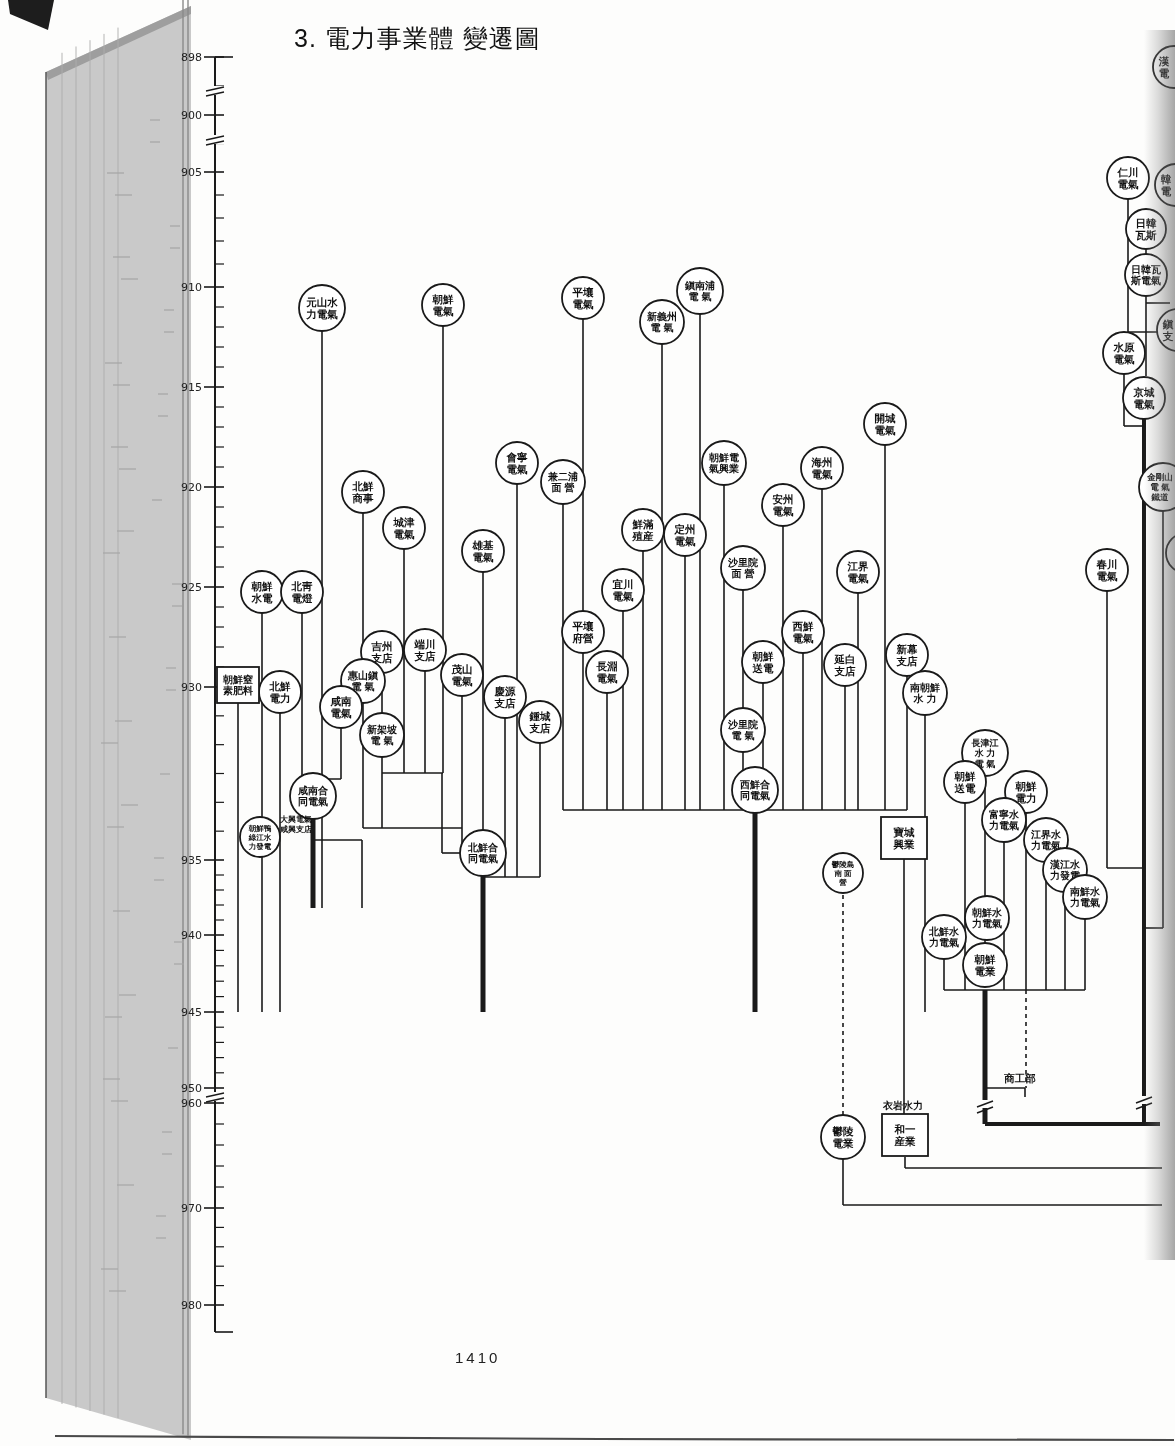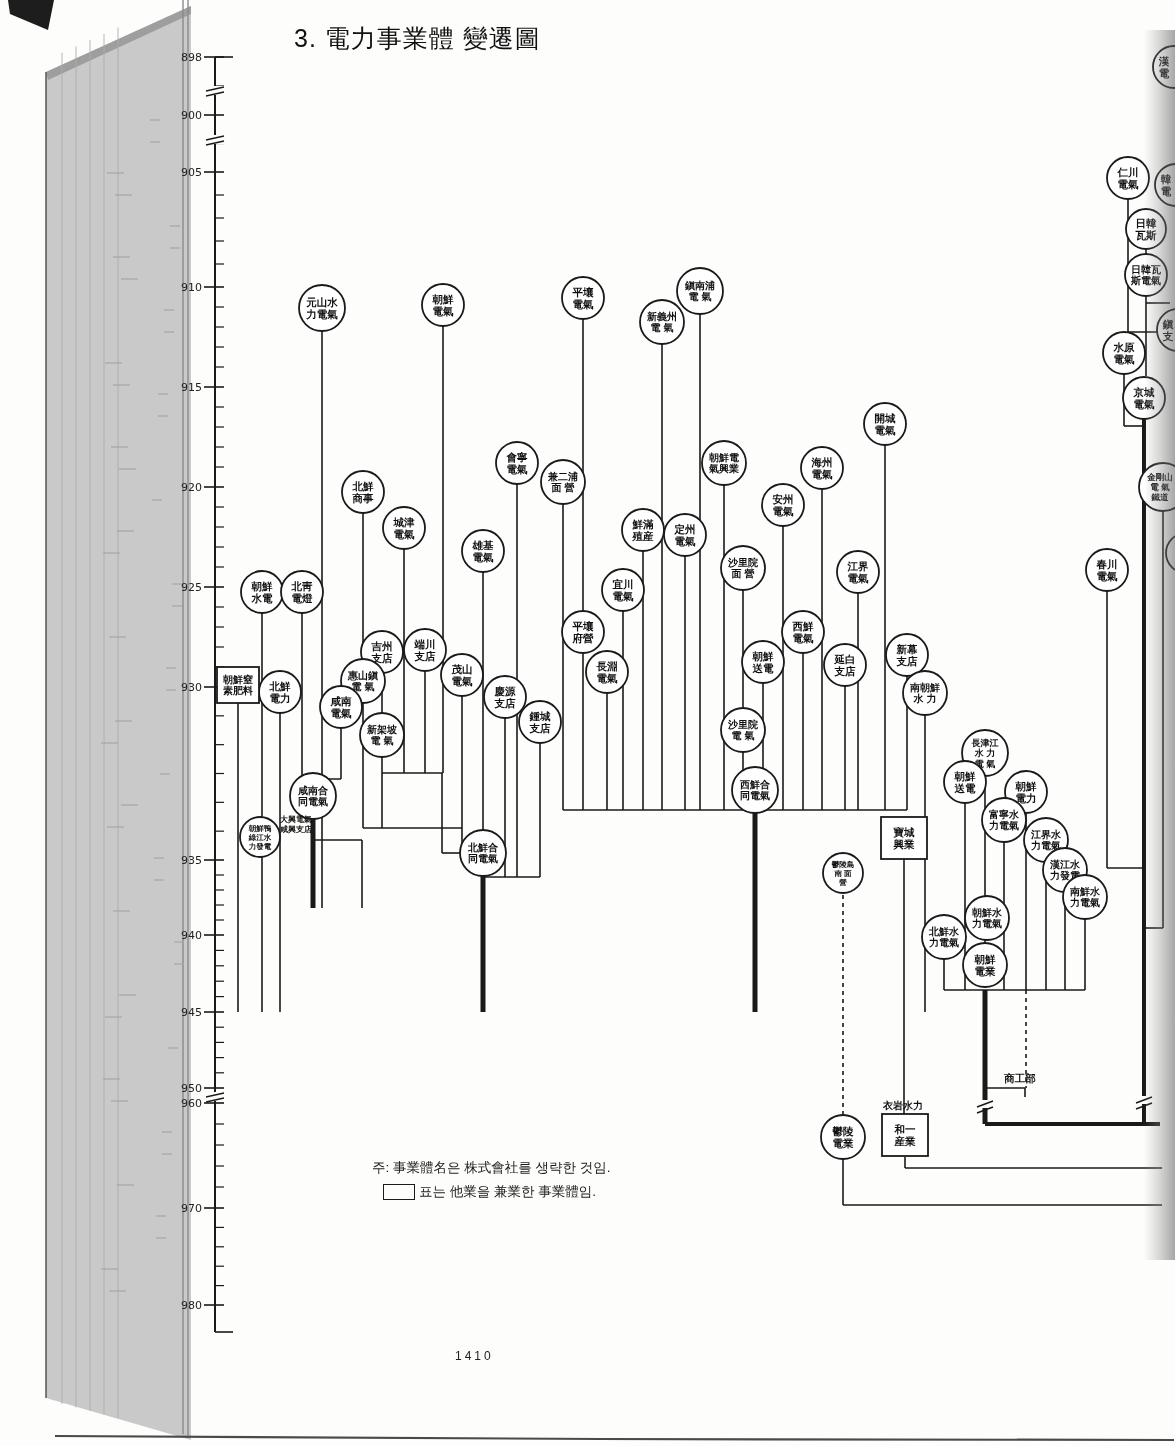--- a/index.html
+++ b/index.html
@@ -1,21 +1,21 @@
 <!DOCTYPE html>
 <html><head>
 <meta charset="utf-8">
 <style>
   html,body{margin:0;padding:0;background:#ffffff;}
   #page{position:relative;width:1175px;height:1446px;background:#fdfdfc;overflow:hidden;
         font-family:"Liberation Sans","DejaVu Sans",sans-serif;}
   #diagram{position:absolute;left:0;top:0;}
   .ov{position:absolute;color:#1a1a1a;}
   #title{left:294px;top:22px;font-size:25px;font-weight:normal;letter-spacing:1px;color:#111;}
-  #pageno{left:455px;top:1349px;font-size:12px;letter-spacing:3px;color:#222;}
+  #pageno{left:455px;top:1349px;font-size:15px;letter-spacing:3px;color:#222;}
   #legend{left:372px;top:1156px;font-size:13.5px;color:#1c1c1c;line-height:24px;}
   #legend .l2{padding-left:11px;display:flex;align-items:center;}
   .legend-box{display:inline-block;width:30px;height:14px;border:1.6px solid #1c1c1c;margin-right:4px;}
   #right-shade{position:absolute;left:1144px;top:30px;width:31px;height:1230px;
      background:linear-gradient(to right,rgba(150,150,150,0) 0%,rgba(140,140,140,.30) 45%,rgba(95,95,95,.55) 100%);}
 </style>
 </head>
 <body>
 
 <div id="page">
@@ -386,22 +386,15 @@
       <text text-anchor="middle" font-size="10" fill="#111" font-family="&quot;Liberation Sans&quot;,&quot;DejaVu Sans&quot;,sans-serif" font-weight="bold"><tspan x="238" y="682.7">朝鮮窒</tspan><tspan x="238" y="694.3000000000001">素肥料</tspan></text>
       <rect x="881" y="817" width="46" height="42" fill="#fff" stroke="#1a1a1a" stroke-width="1.8"></rect>
       <text text-anchor="middle" font-size="10.5" fill="#111" font-family="&quot;Liberation Sans&quot;,&quot;DejaVu Sans&quot;,sans-serif" font-weight="bold"><tspan x="904" y="835.625">寶城</tspan><tspan x="904" y="847.725">興業</tspan></text>
       <rect x="882" y="1114" width="46" height="42" fill="#fff" stroke="#1a1a1a" stroke-width="1.8"></rect>
       <text text-anchor="middle" font-size="10.5" fill="#111" font-family="&quot;Liberation Sans&quot;,&quot;DejaVu Sans&quot;,sans-serif" font-weight="bold"><tspan x="905" y="1132.625">和一</tspan><tspan x="905" y="1144.725">産業</tspan></text>
       <text text-anchor="middle" font-size="8" fill="#111" font-family="&quot;Liberation Sans&quot;,&quot;DejaVu Sans&quot;,sans-serif" font-weight="bold"><tspan x="296" y="822">大興電氣</tspan><tspan x="296" y="831.6">咸興支店</tspan></text>
       <text text-anchor="middle" font-size="10.5" fill="#111" font-family="&quot;Liberation Sans&quot;,&quot;DejaVu Sans&quot;,sans-serif" font-weight="bold"><tspan x="1020" y="1081.675">商工部</tspan></text>
       <text text-anchor="middle" font-size="10" fill="#111" font-family="&quot;Liberation Sans&quot;,&quot;DejaVu Sans&quot;,sans-serif" font-weight="bold"><tspan x="903" y="1108.5">衣岩水力</tspan></text>
     </svg>
   <div class="ov" id="title">3. 電力事業體 變遷圖</div>
-  <div class="ov" id="legend">
-    <div class="l1">주: 事業體名은 株式會社를 생략한 것임.</div>
-    <div class="l2">
-      <span class="legend-box"></span>
-      <span>표는 他業을 兼業한 事業體임.</span>
-    </div>
-  </div>
   <div class="ov" id="pageno">1410</div>
   <div id="right-shade"></div>
 </div>
 
 </body></html>

